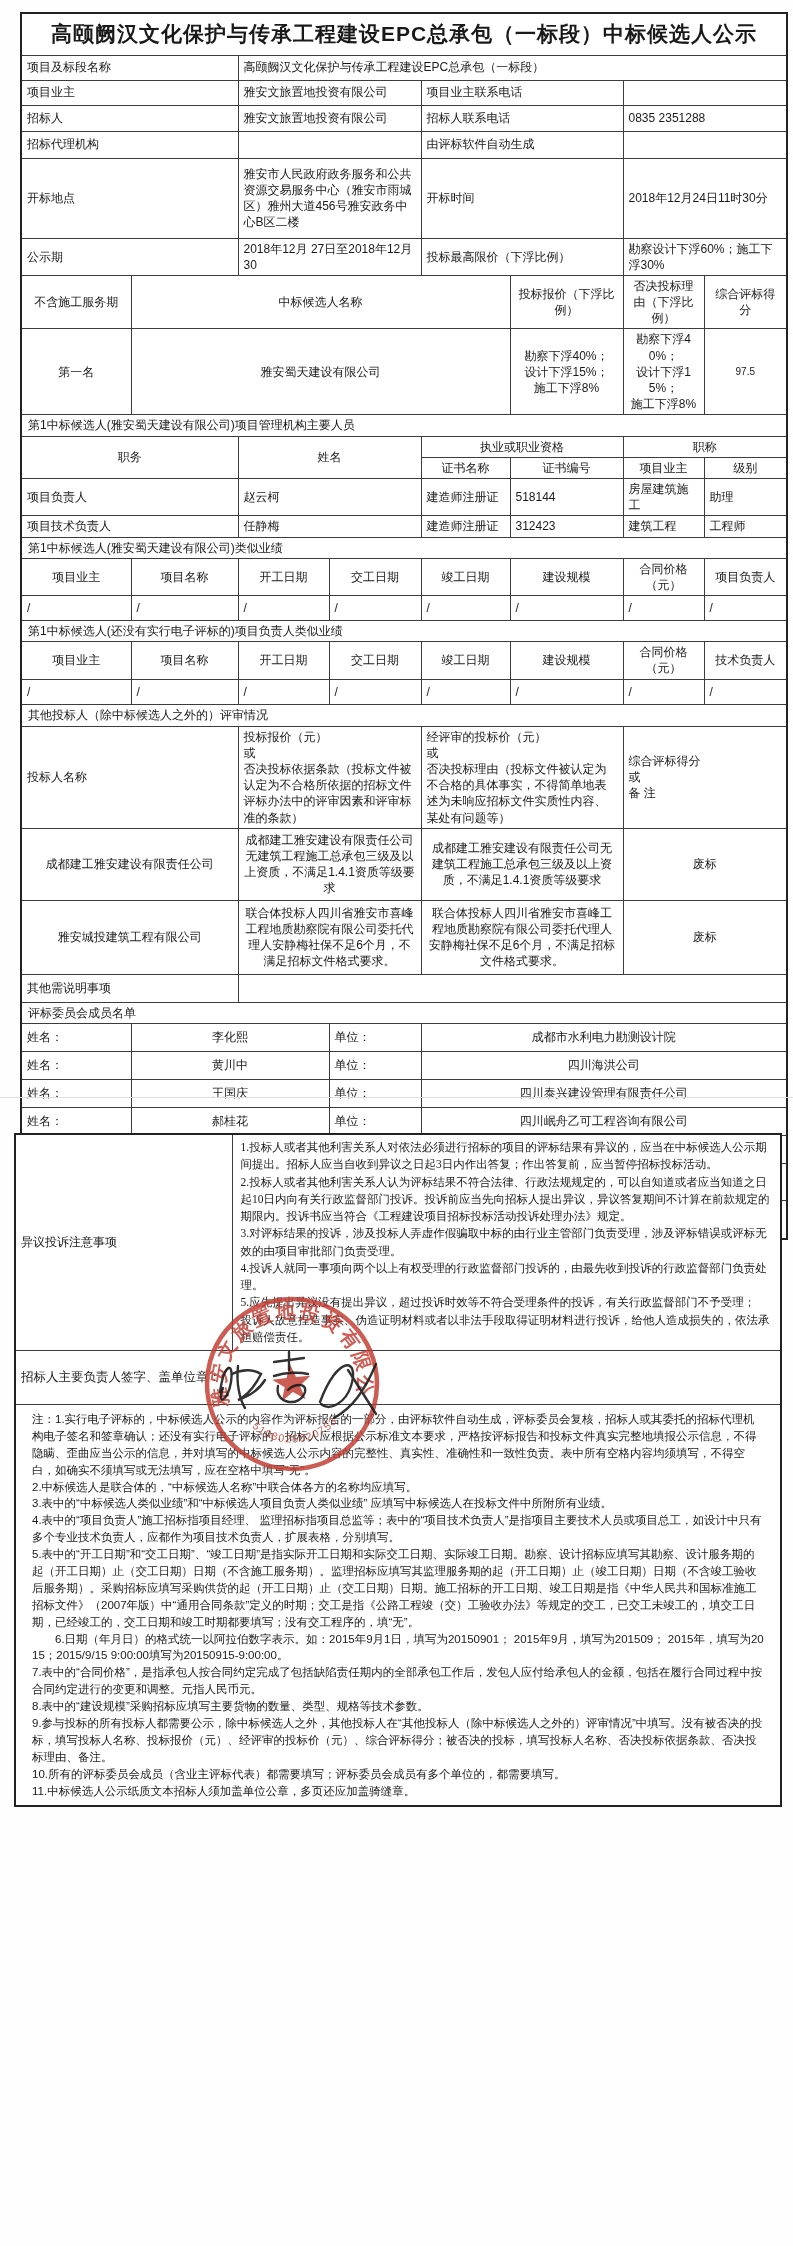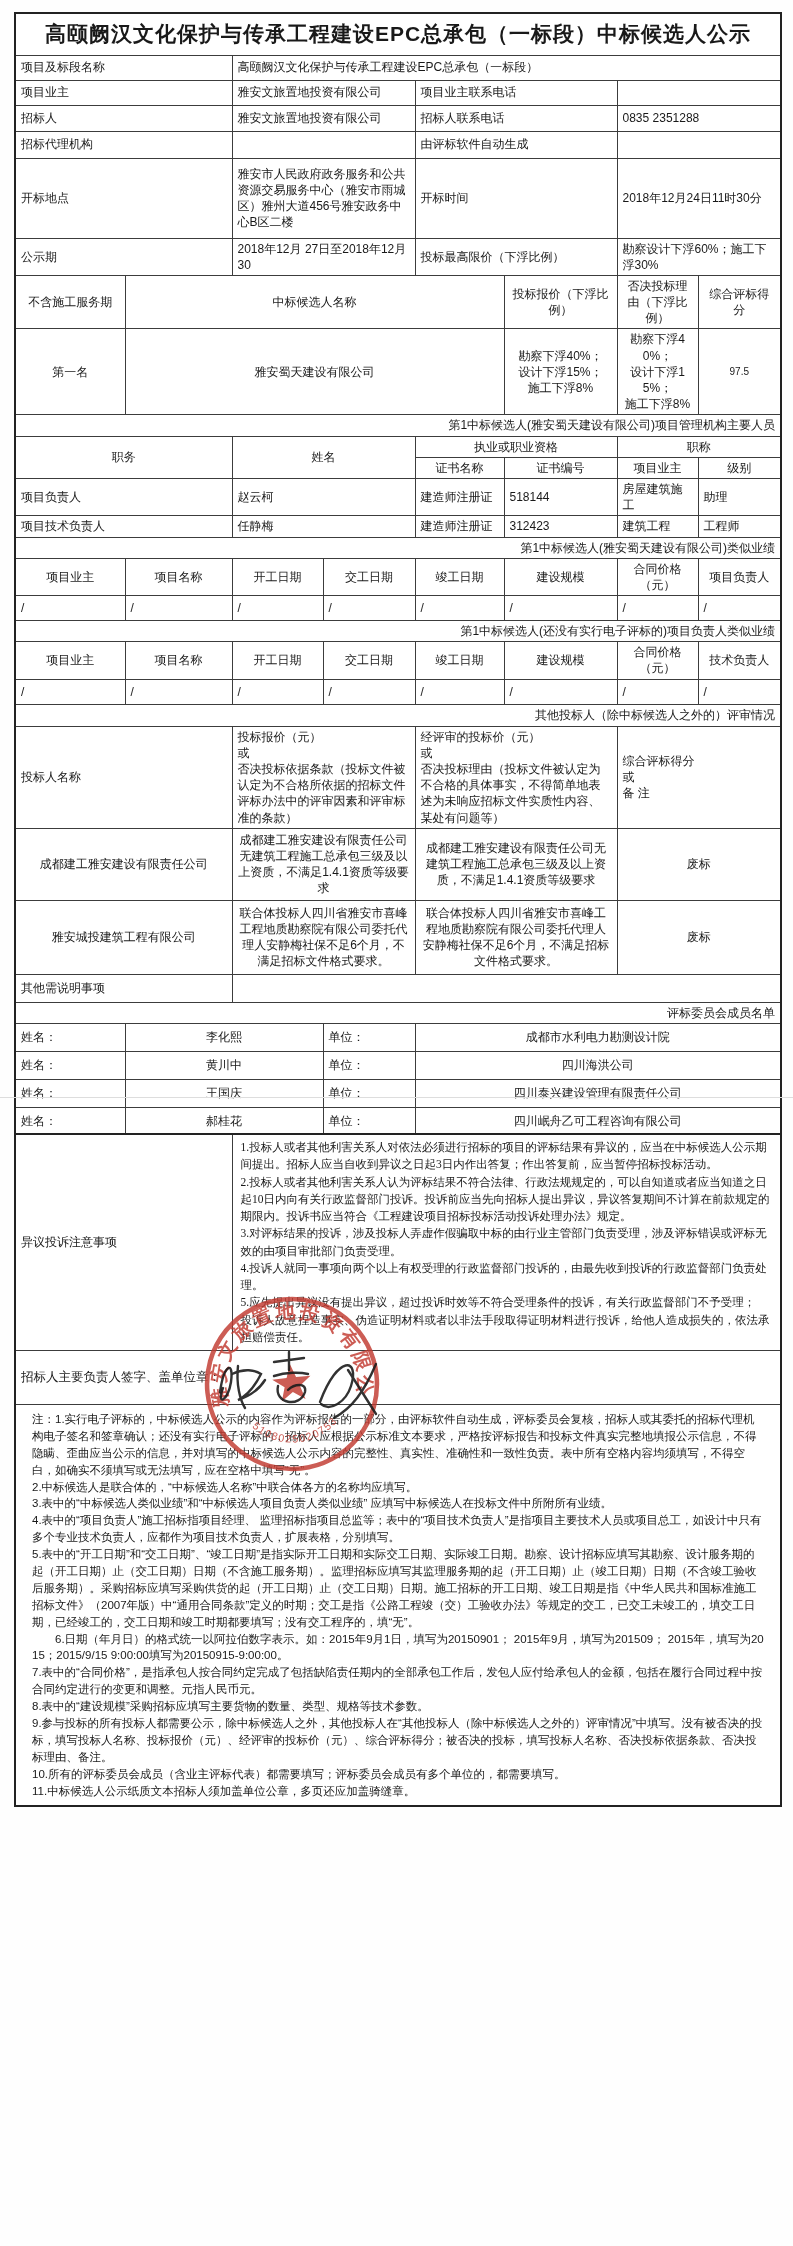--- a/index.html
+++ b/index.html
@@ -1,25 +1,25 @@
 <!DOCTYPE html>
 <html><head>
 <meta charset="utf-8">
 <style>
   html,body{margin:0;padding:0;background:#fff;}
   body{width:793px;font-family:"Liberation Sans","DejaVu Sans",sans-serif;color:#191919;}
   .sheet{position:relative;width:793px;height:2246px;background:#fefefe;overflow:hidden;}
   table{border-collapse:collapse;table-layout:fixed;position:absolute;background:#fff;}
   td{border:1px solid #3c3c3c;font-size:12px;padding:2px 5px;vertical-align:middle;word-break:break-all;line-height:1.35;}
-  .t1{left:14px;top:12px;width:766px;border:2px solid #222;}
+  .t1{left:20px;top:12px;width:766px;border:2px solid #222;}
   .t2{left:14px;top:1133px;width:766px;border:2px solid #222;}
   .title{font-size:21px;font-weight:bold;text-align:center;letter-spacing:1px;padding:6px 2px;}
   .c{text-align:center;}
   .pre{white-space:pre-line;}
-  .sec{font-size:12px;text-align:right;padding-left:6px;}
+  .sec{font-size:12px;text-align:left;padding-left:6px;}
   .small{font-size:12px;}
   .notes{font-size:11.5px;line-height:1.47;padding:6px 16px;vertical-align:top;white-space:pre-line;word-break:break-all;}
   .obj{font-size:11.5px;line-height:1.5;padding:4px 8px;white-space:pre-line;word-break:break-all;font-family:Liberation Serif, serif;}
   .siglabel{font-size:12.5px;}
   .pagebreak{position:absolute;left:0;top:1097px;width:793px;height:1px;background:#ddd;}
   .stamp{position:absolute;left:203px;top:1295px;width:178px;height:178px;z-index:3;opacity:.82;transform:rotate(-6deg);pointer-events:none;}
   .signature{position:absolute;left:208px;top:1342px;width:200px;height:95px;z-index:4;pointer-events:none;}
   .score{font-size:10px;}
 </style>
 </head>

